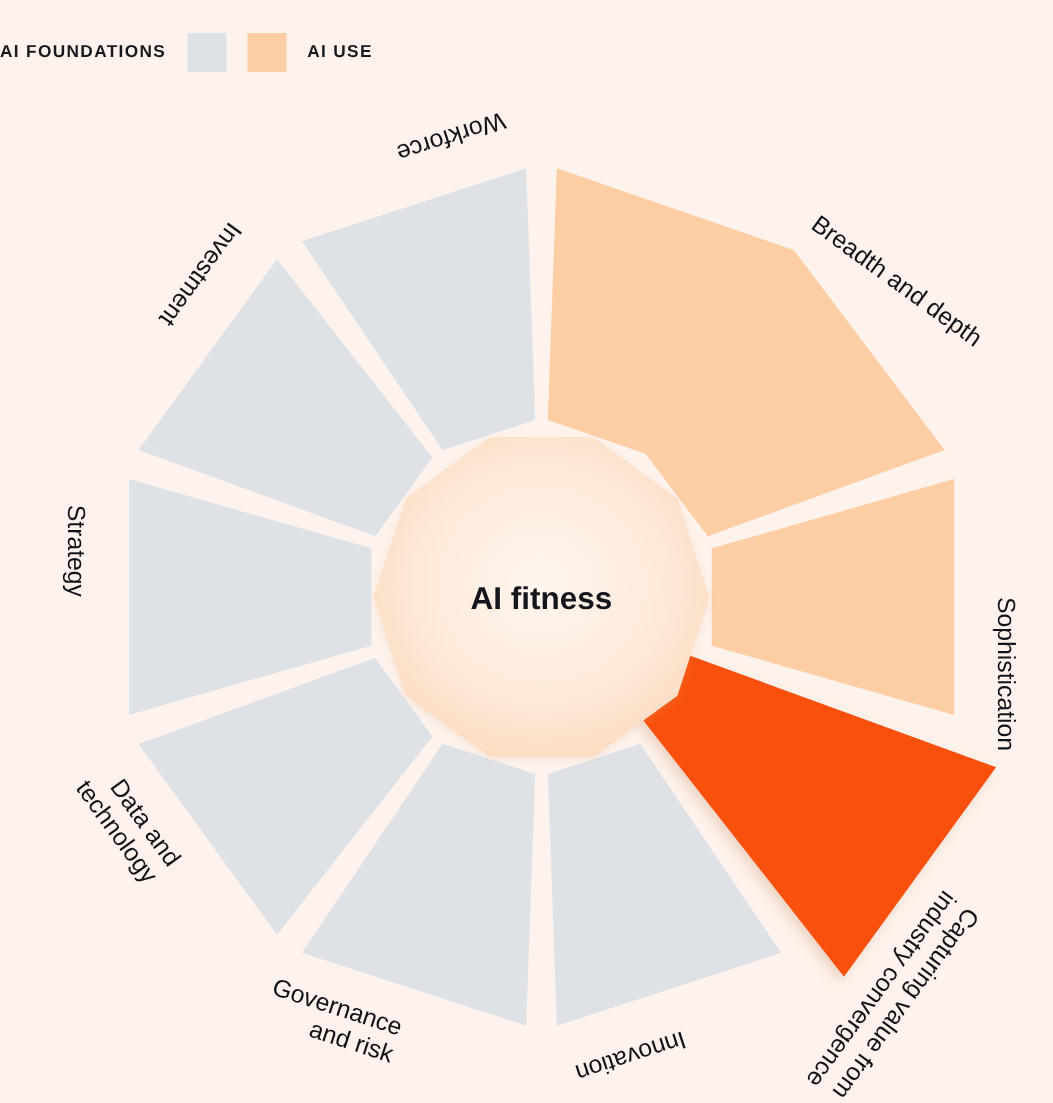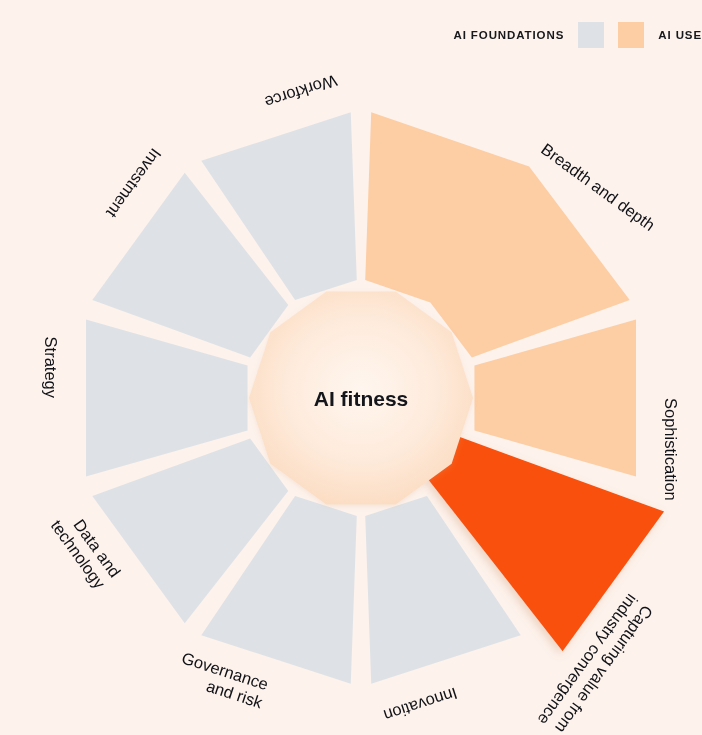--- a/index.html
+++ b/index.html
@@ -17,21 +17,21 @@
 
   
   #legend {
     position: absolute;
     top: 0;
     left: 0;
     width: 702px;
     height: 70px;
     display: flex;
     align-items: center;
-    justify-content: flex-end;
+    justify-content: flex-start;
     gap: 14px;
   }
   .legend-label {
     font-size: 11.5px;
     font-weight: bold;
     letter-spacing: 0.9px;
     color: #16181C;
     white-space: nowrap;
   }
   .legend-swatch {

